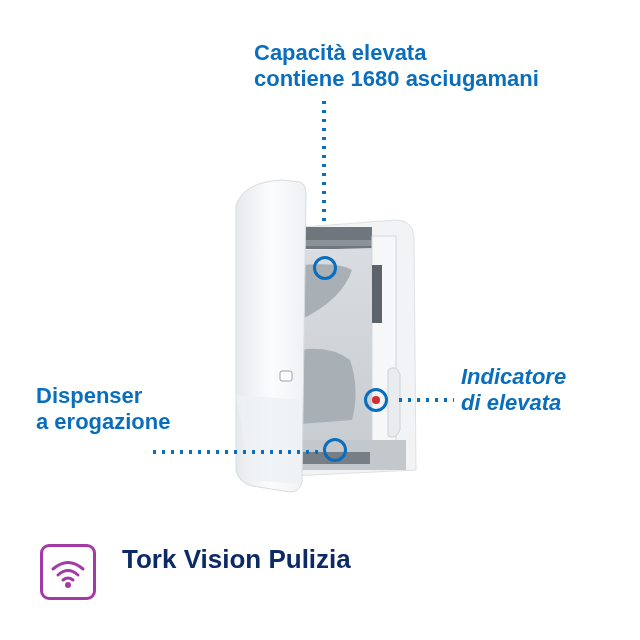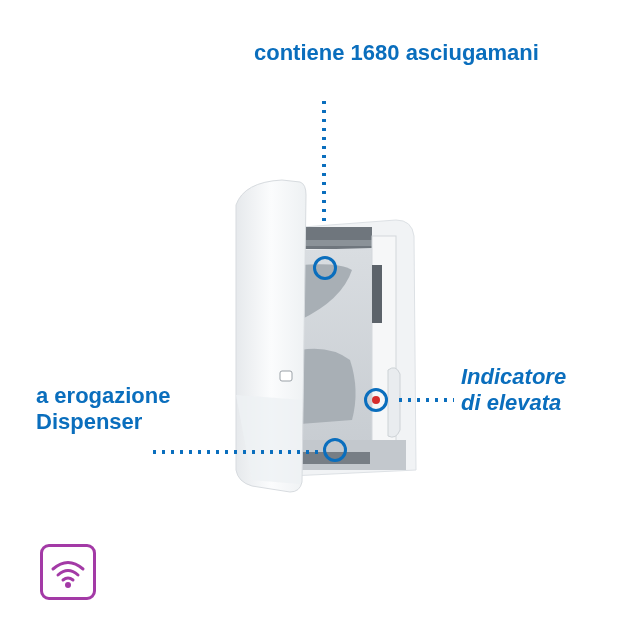--- a/index.html
+++ b/index.html
@@ -11,20 +11,21 @@
   .ring { position:absolute; width:18px; height:18px; border:3px solid #0a6ebd; border-radius:50%; }
   .red { position:absolute; width:8px; height:8px; background:#d62c2c; border-radius:50%; }
   .footer-title { position:absolute; left:122px; top:544px; color:#0b2a66; font-weight:bold; font-size:26px; line-height:31px; }
   .footer-title div { white-space:nowrap; }
   .wifi-box { position:absolute; left:40px; top:544px; width:56px; height:56px; border:3px solid #a33aa6; border-radius:9px; box-sizing:border-box; }
 </style>
 </head>
 <body>
 
 <div class="label" style="left:254px; top:40px;">
+  <div>Capacità elevata</div>
   <div>contiene 1680 asciugamani</div>
 </div>
 <div class="dotv" style="left:322px; top:98px; height:158px;"></div>
 
 <svg style="position:absolute; left:0; top:0;" width="640" height="640" viewBox="0 0 640 640">
   <defs>
     <linearGradient id="lid" x1="0" x2="1">
       <stop offset="0" stop-color="#e6e9ec"></stop>
       <stop offset="0.5" stop-color="#fbfcfd"></stop>
       <stop offset="1" stop-color="#eef1f3"></stop>
@@ -60,28 +61,29 @@
 
 <div class="ring" style="left:364px; top:388px;"></div>
 <div class="red" style="left:372px; top:396px;"></div>
 <div class="doth" style="left:396px; top:398px; width:58px;"></div>
 <div class="label" style="left:461px; top:364px;font-style:italic;">
   <div>Indicatore</div>
   <div>di elevata</div>
 </div>
 
 <div class="label" style="left:36px; top:383px;">
+  <div>Dispenser</div>
   <div>a erogazione</div>
-  <div>Dispenser</div>
 </div>
 <div class="doth" style="left:150px; top:450px; width:172px;"></div>
 <div class="ring" style="left:323px; top:438px;"></div>
 
 <div class="wifi-box">
   <svg width="50" height="50" viewBox="0 0 50 50" style="position:absolute; left:0; top:0;">
     <path d="M10 22 Q25 9 40 22" fill="none" stroke="#a33aa6" stroke-width="3" stroke-linecap="round"></path>
     <path d="M15 28 Q25 19 35 28" fill="none" stroke="#a33aa6" stroke-width="3" stroke-linecap="round"></path>
     <path d="M20 33 Q25 29 30 33" fill="none" stroke="#a33aa6" stroke-width="3" stroke-linecap="round"></path>
     <circle cx="25" cy="38" r="3" fill="#a33aa6"></circle>
   </svg>
 </div>
 <div class="footer-title">
+  <div>Tork Vision Pulizia</div>
 </div>
 
 </body></html>

